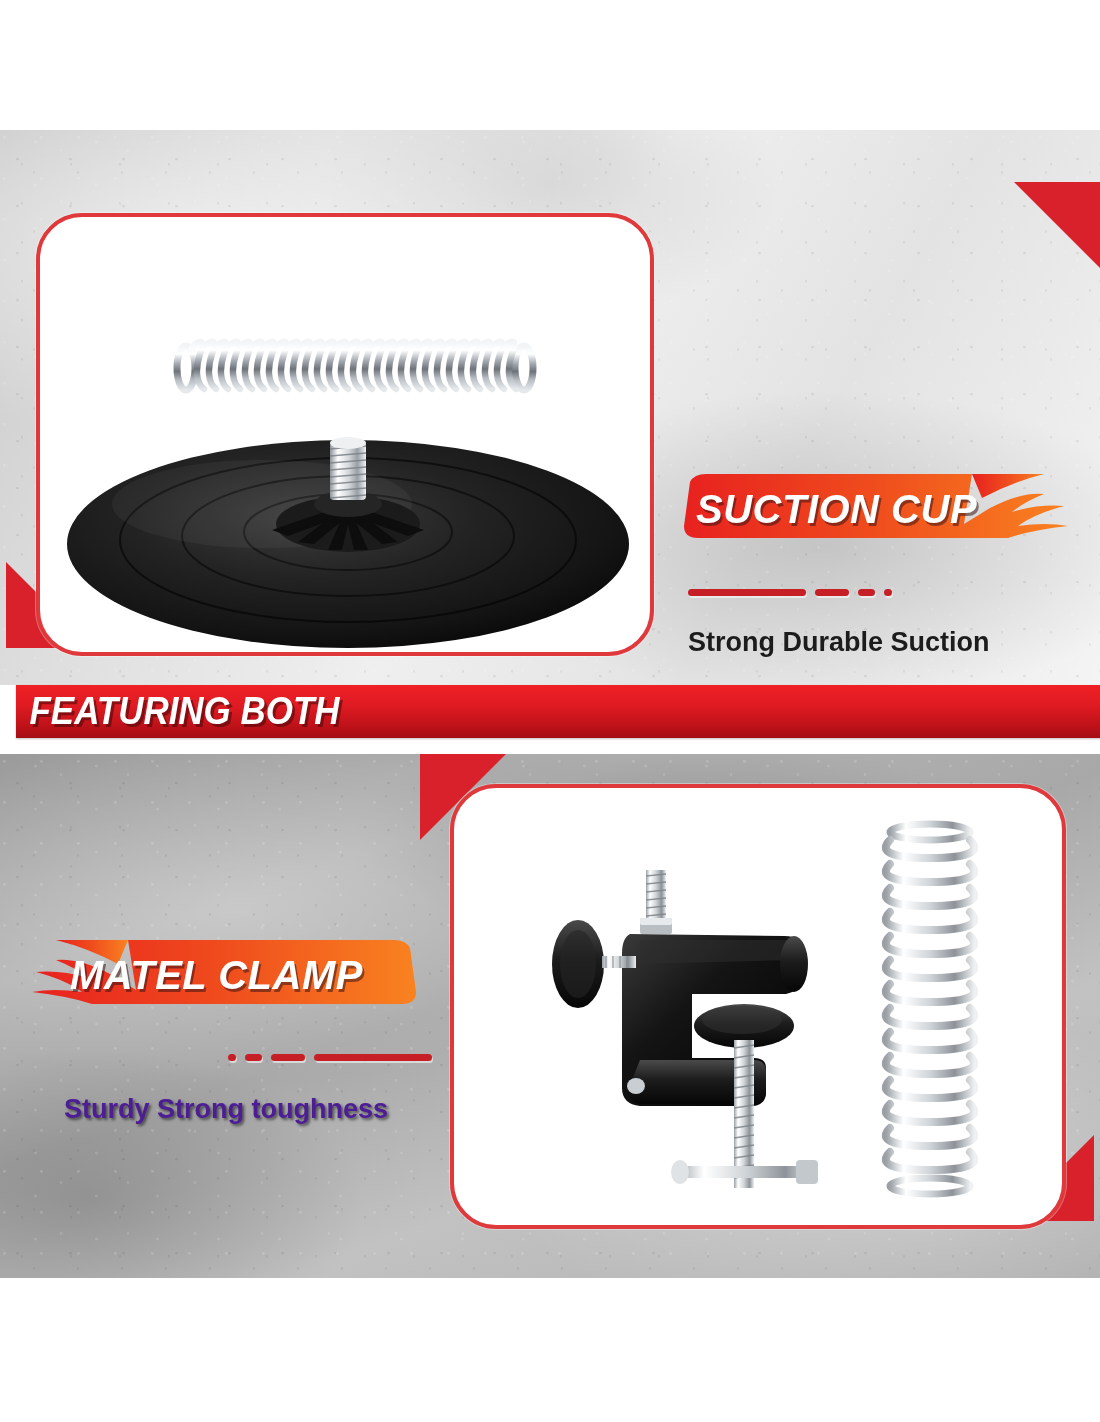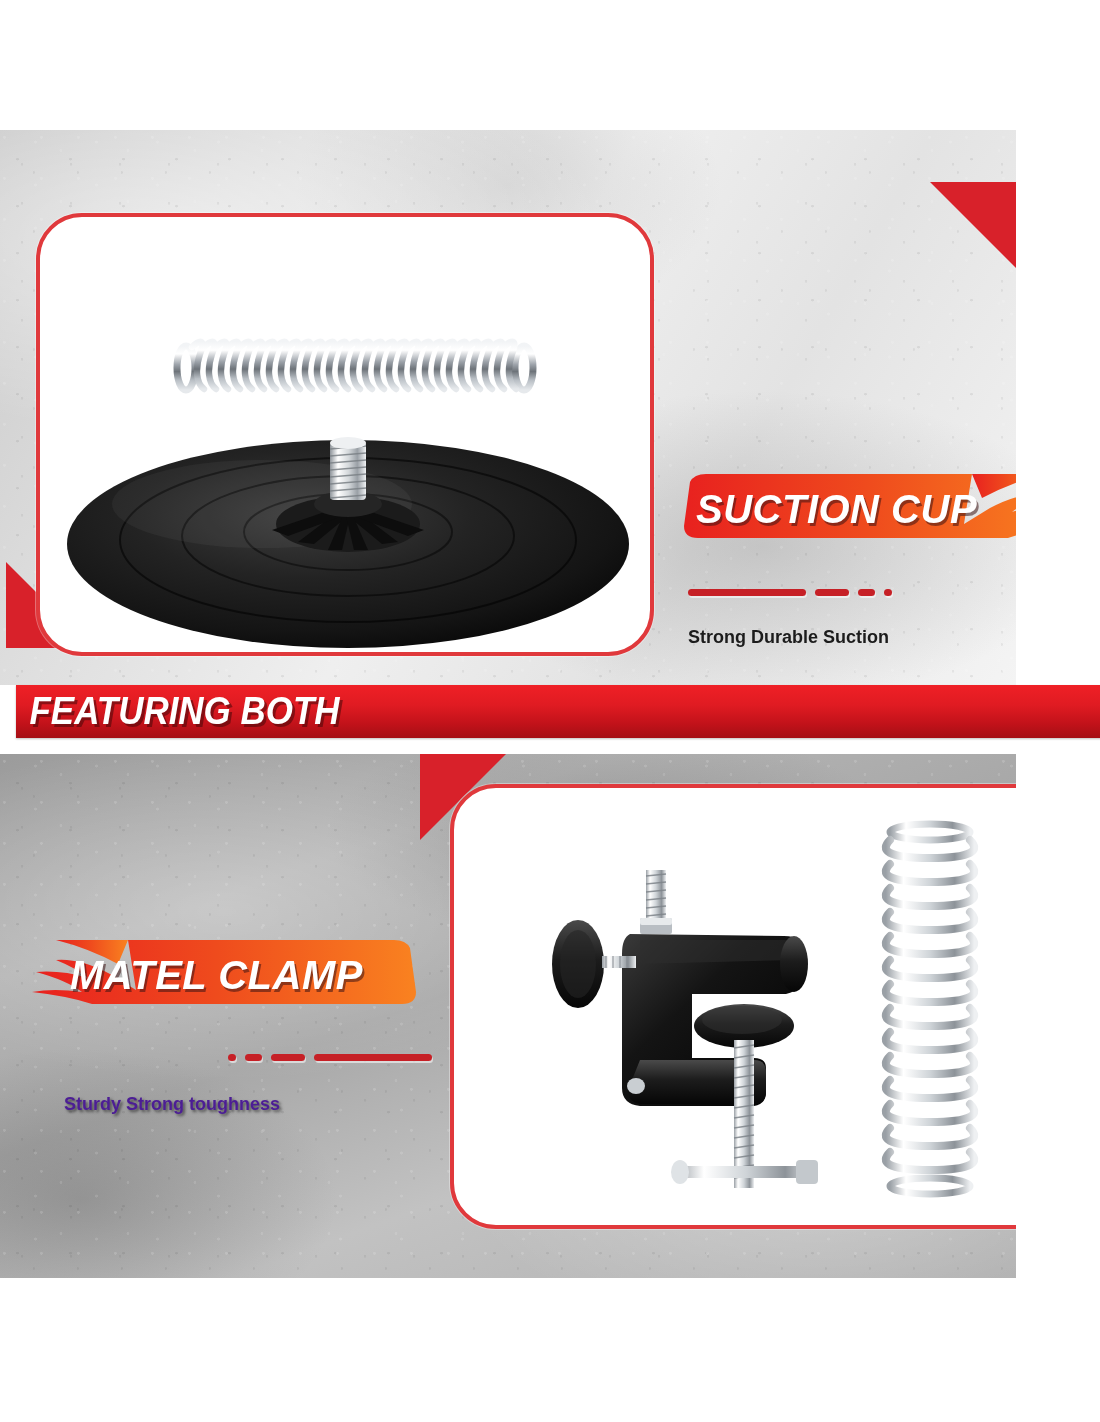--- a/index.html
+++ b/index.html
@@ -1,20 +1,20 @@
 <!DOCTYPE html>
 <html><head>
 <meta charset="utf-8">
 <style>
   html,body{margin:0;padding:0;background:#ffffff;}
   body{width:1100px;height:1422px;position:relative;overflow:hidden;
        font-family:"Liberation Sans","DejaVu Sans",sans-serif;}
 
   
-  .panel{position:absolute;left:0;width:1016px;overflow:hidden;}
+  .panel{position:absolute;left:0;width:1100px;overflow:hidden;}
   #panel-top{top:130px;height:555px;}
   #panel-bottom{top:754px;height:524px;}
 
   .bg-texture{position:absolute;inset:0;}
   .bg-top{
     background:
       radial-gradient(ellipse 60% 50% at 18% 20%, rgba(255,255,255,.55), rgba(255,255,255,0) 70%),
       radial-gradient(ellipse 45% 40% at 75% 75%, rgba(120,120,120,.30), rgba(255,255,255,0) 70%),
       radial-gradient(ellipse 30% 35% at 50% 10%, rgba(150,150,150,.25), rgba(255,255,255,0) 70%),
       linear-gradient(120deg,#c9c9c9 0%,#dcdcdc 22%,#efefef 48%,#e3e3e3 70%,#f4f4f4 100%);
@@ -73,21 +73,21 @@
 
   
   .dash-row{position:absolute;display:flex;align-items:center;gap:9px;height:8px;}
   #dash-suction{left:688px;top:458px;}
   #dash-clamp{left:228px;top:1037px;flex-direction:row-reverse;}
   .dash{background:#c62026;border-radius:4px;height:7px;
         box-shadow:1px 2px 0 rgba(255,255,255,.55);}
   .d1{width:118px;} .d2{width:34px;} .d3{width:17px;} .d4{width:8px;}
 
   
-  .subtitle{position:absolute;font-size:18px;font-weight:700;white-space:nowrap;}
+  .subtitle{position:absolute;font-size:27px;font-weight:700;white-space:nowrap;}
   #sub-suction{left:688px;top:497px;color:#1c1c1c;}
   #sub-clamp{left:64px;top:1078px;color:#4c1d95;text-shadow:2px 2px 3px rgba(0,0,0,.55);}
 
   
   #featuring-banner{position:absolute;left:16px;top:685px;width:1100px;height:53px;
     background:linear-gradient(180deg,#ef2026 0%,#e01b22 38%,#c3121a 72%,#a50f15 100%);
     display:flex;align-items:center;justify-content:flex-start;
     box-shadow:0 1px 2px rgba(0,0,0,.25);}
   #featuring-banner .ftext{font-size:38px;font-weight:700;font-style:italic;color:#fff;
     letter-spacing:0px;transform:scaleX(.92);

